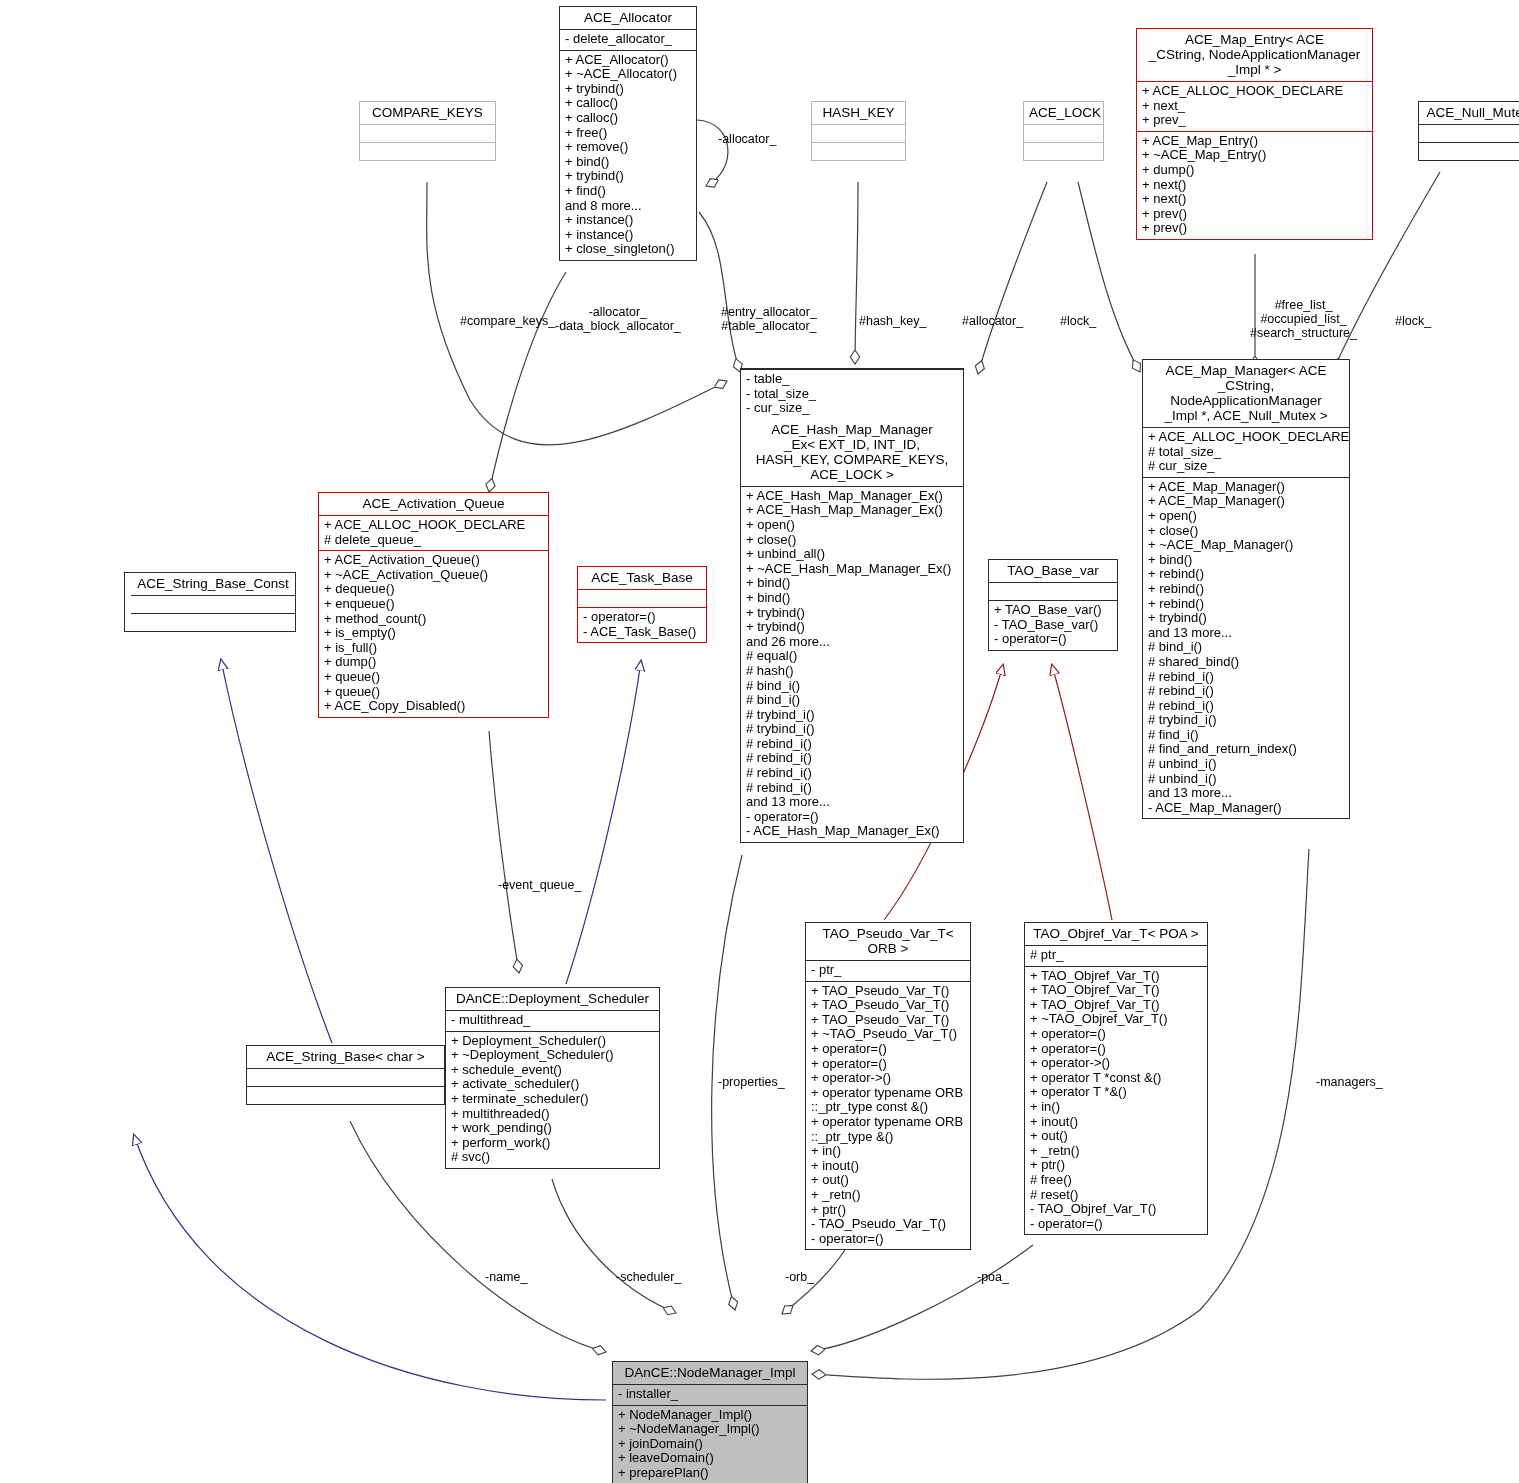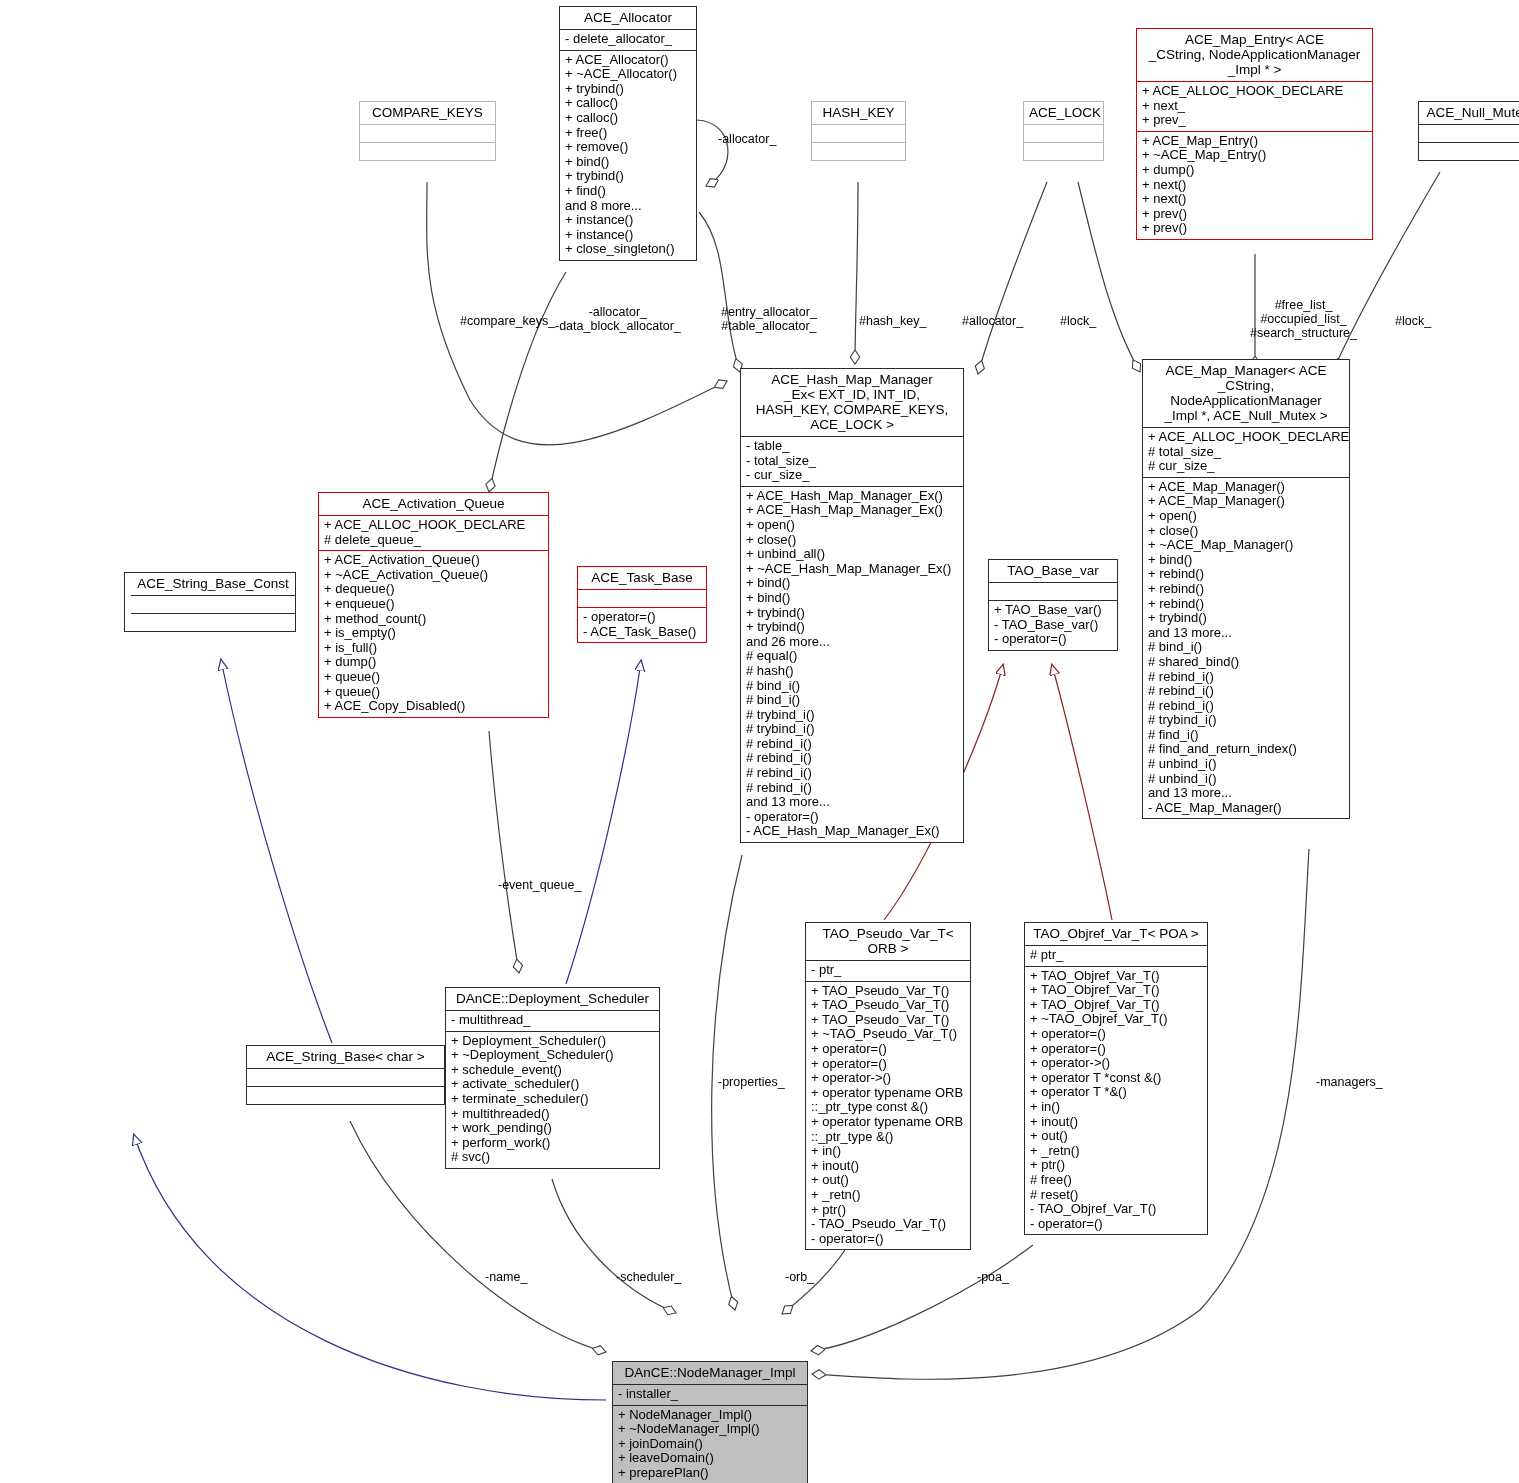--- a/index.html
+++ b/index.html
@@ -167,29 +167,29 @@
     </div>
   </div>
 
   <div class="node k-dark" style="left:1392px;top:101px;width:120px;margin-left:26px;">
     <div class="sec title">ACE_Null_Mutex</div>
     <div class="sec attrs emptyrow"></div>
     <div class="sec ops emptyrow"></div>
   </div>
 
   <div class="node k-dark" style="left:740px;top:368px;width:224px;">
+    <div class="sec attrs">
+      <div class="row">- table_</div>
+      <div class="row">- total_size_</div>
+      <div class="row">- cur_size_</div>
+    </div>
     <div class="sec title" style="white-space:pre-line;">ACE_Hash_Map_Manager
 _Ex&lt; EXT_ID, INT_ID,
 HASH_KEY, COMPARE_KEYS,
 ACE_LOCK &gt;</div>
-    <div class="sec attrs">
-      <div class="row">- table_</div>
-      <div class="row">- total_size_</div>
-      <div class="row">- cur_size_</div>
-    </div>
     <div class="sec ops">
       <div class="row">+ ACE_Hash_Map_Manager_Ex()</div>
       <div class="row">+ ACE_Hash_Map_Manager_Ex()</div>
       <div class="row">+ open()</div>
       <div class="row">+ close()</div>
       <div class="row">+ unbind_all()</div>
       <div class="row">+ ~ACE_Hash_Map_Manager_Ex()</div>
       <div class="row">+ bind()</div>
       <div class="row">+ bind()</div>
       <div class="row">+ trybind()</div>

